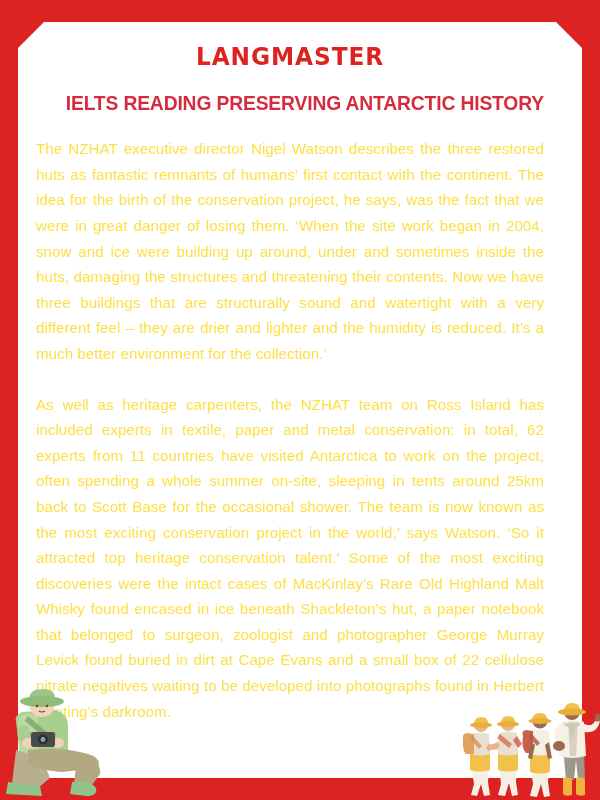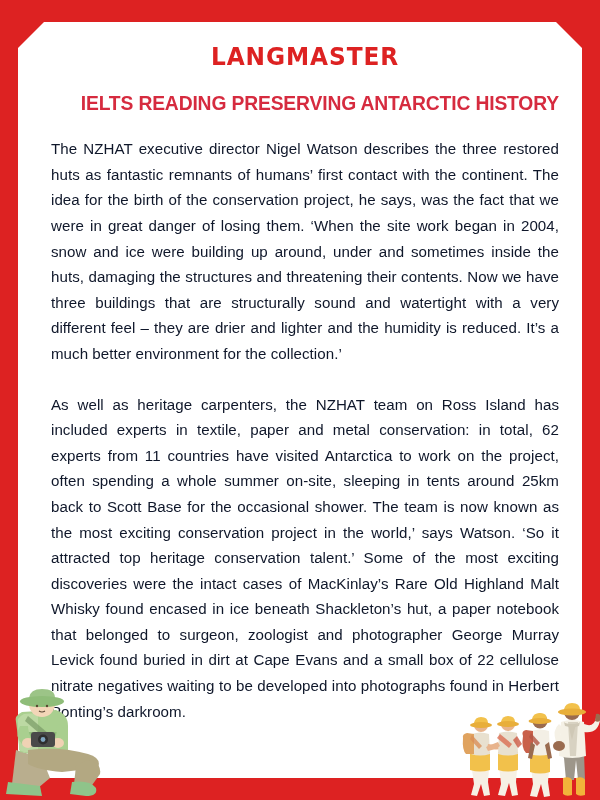--- a/index.html
+++ b/index.html
@@ -31,21 +31,21 @@
     height: 756px;
     background: #FFFFFF;
     -webkit-clip-path: polygon(26px 0px, calc(100% - 26px) 0px, 100% 26px, 100% 100%, 0px 100%, 0px 26px);
     clip-path: polygon(26px 0px, calc(100% - 26px) 0px, 100% 26px, 100% 100%, 0px 100%, 0px 26px);
     z-index: 1;
   }
 
   
   #content {
     position: absolute;
-    left: 51px;
+    left: 36px;
     top: 22px;
     width: 508px;
     z-index: 3;
   }
 
   #brand-logo {
     text-align: center;
     margin-top: 22px;
     font-family: "DejaVu Sans", sans-serif;
     font-weight: bold;
@@ -66,21 +66,21 @@
     color: #D62B3F;
     line-height: 1.15;
     white-space: nowrap;
   }
 
   .body-paragraph {
     margin: 0;
     font-family: "Liberation Sans", sans-serif;
     font-size: 15.1px;
     line-height: 25.6px;
-    color: #0f172a;
+    color: #fde047;
     text-align: justify;
     text-justify: inter-word;
     letter-spacing: 0.05px;
   }
   #paragraph-1 { margin-top: 21px; }
   #paragraph-2 { margin-top: 25px; }
 
   
   .illustration {
     position: absolute;

